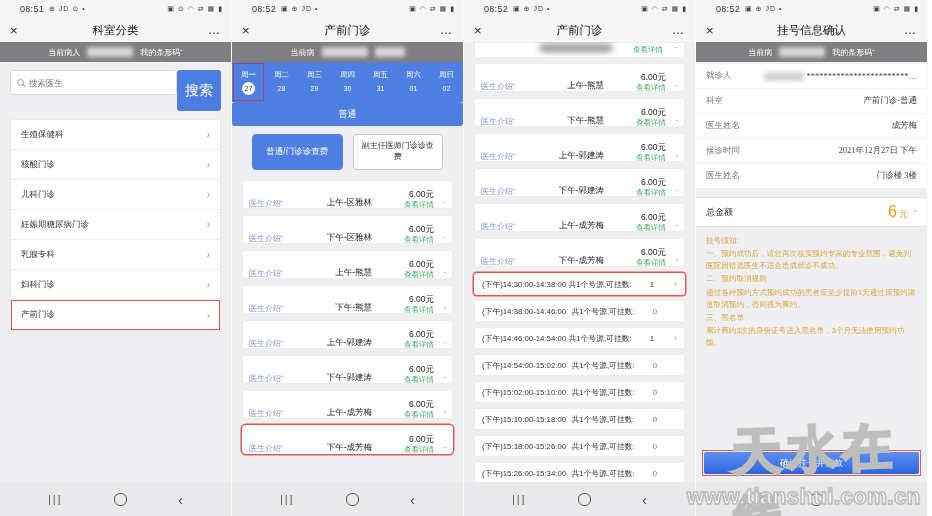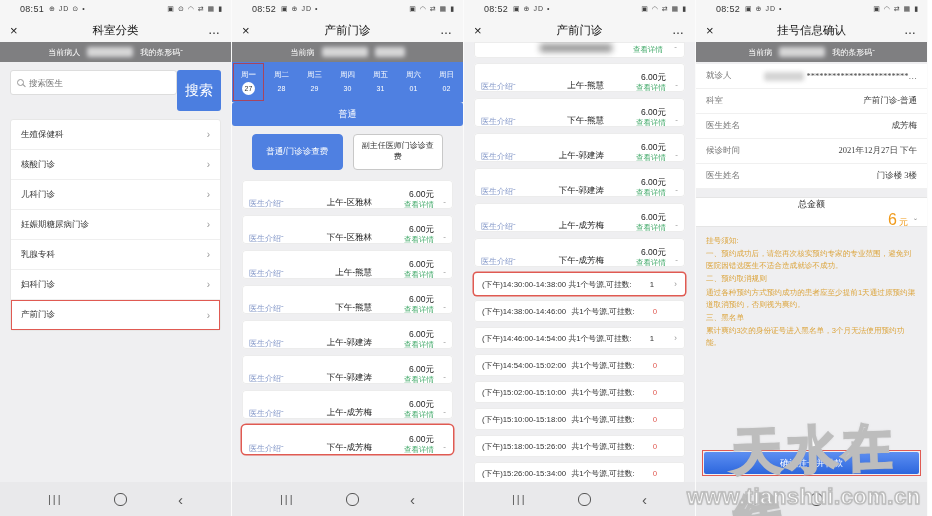--- a/index.html
+++ b/index.html
@@ -80,21 +80,21 @@
   .scount.zero{color:#e05a52;}
   .sarr{color:#999;font-size:9px;margin-left:2px;}
 
   
   .fieldcard{background:#fff;margin-top:2px;font-family:Liberation Serif, serif;}
   .frow{height:25px;display:flex;align-items:center;padding:0 10px;border-bottom:1px solid #f0f0f0;font-size:8.5px;}
   .flabel{color:#777;}
   .fvalue{margin-left:auto;color:#444;display:flex;align-items:center;gap:3px;}
   .mpatch{display:none;}
   .mpatch.mask{display:inline-block;width:40px;height:9px;background:#d4d4d4;filter:blur(2px);border-radius:2px;}
-  .totalcard{margin-top:8px;background:#fff;height:30px;display:flex;align-items:center;padding:0 10px;border-top:1px solid #e5e5e5;border-bottom:1px solid #e5e5e5;flex-direction:column;}
+  .totalcard{margin-top:8px;background:#fff;height:30px;display:flex;align-items:center;padding:0 10px;border-top:1px solid #e5e5e5;border-bottom:1px solid #e5e5e5;}
   .tlabel{font-size:9px;color:#333;}
   .tright{margin-left:auto;display:flex;align-items:baseline;gap:2px;}
   .tamount{font-size:16px;color:#f09a1a;}
   .tunit{font-size:9px;color:#f09a1a;}
   .tchev{color:#888;font-size:9px;margin-left:4px;}
   .notice{padding:8px 10px;font-size:7.6px;color:#dca53e;line-height:1.6;}
   .nline{margin-bottom:1px;}
   .confwrap{position:absolute;left:6px;right:6px;bottom:40px;border:1.5px solid #e05a52;padding:1px;}
   .confbtn{height:22px;background:linear-gradient(#5d8ff2,#2c66dd);color:#fff;font-size:9px;display:flex;align-items:center;justify-content:center;border-radius:2px;}
 

